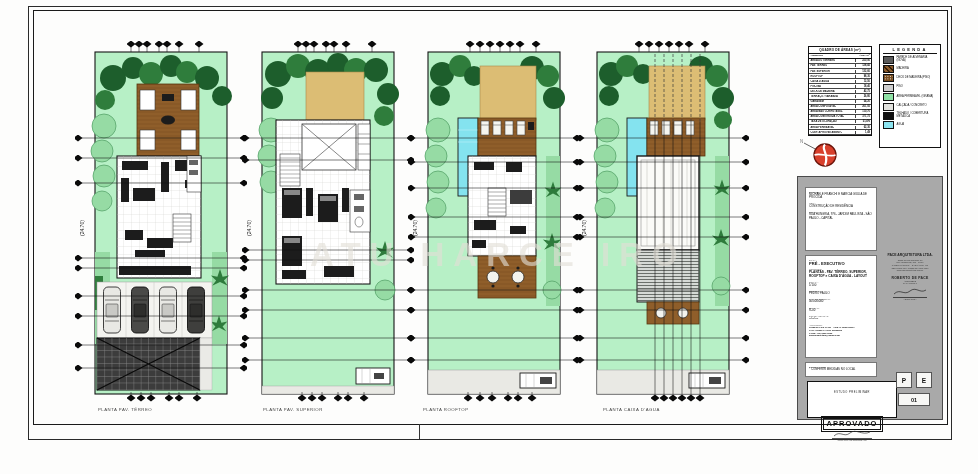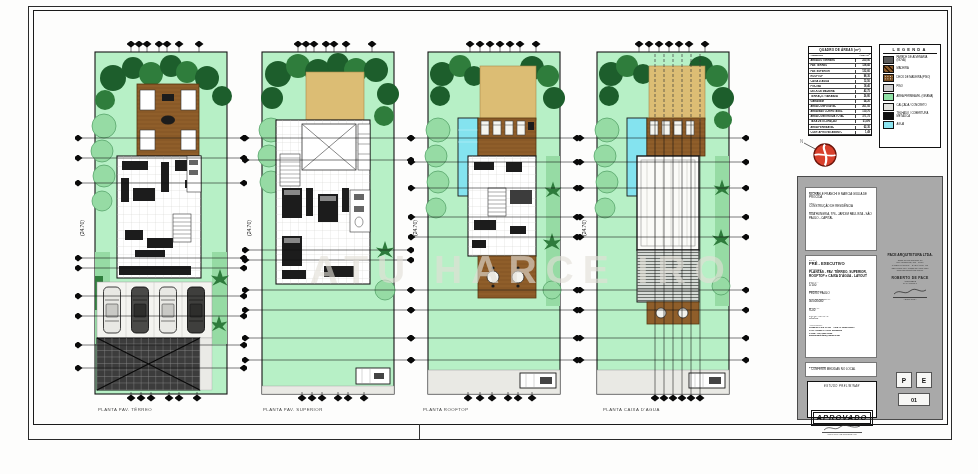--- a/index.html
+++ b/index.html
@@ -12,21 +12,21 @@
   
   .plan-svg{position:absolute;top:38px;}
   .caption{position:absolute;top:407px;font-size:4.3px;letter-spacing:.5px;color:#444;white-space:nowrap;}
   svg .tD{fill:#1d5e2c}  svg .tM{fill:#2f7d3c}
   svg .shrub{fill:#96dba4;stroke:#4d9c61;stroke-width:.7}
   svg .fu{fill:#1c1c1c}
   svg .wh{fill:#fff;stroke:#333;stroke-width:.6}
   svg .dim{stroke:#0f0f0f;stroke-width:.55}
   svg .dnote{font-size:5px;fill:#222;font-family:"Liberation Sans",sans-serif;}
   
-  .watermark{position:absolute;left:310px;top:248px;font-size:39px;font-weight:bold;
+  .watermark{position:absolute;left:310px;top:236px;font-size:33px;font-weight:bold;
              letter-spacing:9px;color:rgba(226,223,214,.62);white-space:pre;pointer-events:none;z-index:30;}
   
   .areas{position:absolute;left:808px;top:46px;width:64px;background:#fff;border:1.2px solid #111;
          box-sizing:border-box;z-index:5;}
   .areas-title{font-size:3.1px;font-weight:bold;text-align:center;border-bottom:.8px solid #111;
                padding:1px 0;letter-spacing:.2px;}
   .areas-head{display:flex;justify-content:space-between;font-size:2.4px;font-weight:bold;
               border-bottom:.6px solid #111;padding:.4px 1.5px;}
   .arow{display:flex;justify-content:space-between;border-bottom:.4px solid #444;padding:.55px 0;}
   .alab{font-size:2.55px;font-weight:bold;padding-left:1.5px;white-space:nowrap;overflow:hidden;}
@@ -51,22 +51,22 @@
   .tb-box{position:absolute;background:#fff;border:.5px solid #777;box-sizing:border-box;padding:2.5px 3px;}
   .tb-client{left:7px;top:10px;width:72px;height:64px;}
   .tb-project{left:7px;top:78px;width:72px;height:103px;}
   .tb-obs{left:7px;top:185px;width:72px;height:15px;}
   .lab{font-size:2.2px;color:#666;margin-bottom:.4px;}
   .mt{margin-top:2.6px;}
   .val{font-size:2.9px;color:#111;line-height:1.2;}
   .stage-val{font-size:4.1px;font-weight:bold;color:#111;}
   .strong{font-weight:bold;font-size:3.2px;}
   .arch-line{font-size:2.3px;font-weight:bold;color:#111;line-height:1.25;}
-  .tb-stamp{position:absolute;left:9px;top:204px;width:70px;height:37px;background:#fff;
-            border:1.6px solid #111;box-sizing:border-box;text-align:center;padding-top:3px;font-style:italic;}
+  .tb-stamp{position:absolute;left:9px;top:204px;width:90px;height:37px;background:#fff;
+            border:1.6px solid #111;box-sizing:border-box;text-align:center;padding-top:9px;}
   .stamp-top{font-size:2.6px;letter-spacing:.5px;color:#222;}
   .stamp-main{display:inline-block;margin-top:1px;padding:.5px 3px;font-size:7.5px;font-weight:bold;
               letter-spacing:1px;border:1px solid #111;outline:.6px solid #111;outline-offset:1px;}
   .stamp-sig{display:block;margin:0 auto;}
   .stamp-line{width:40px;height:.5px;background:#555;margin:0 auto;}
   .stamp-cap{font-size:1.9px;color:#555;margin-top:.8px;}
   .tb-logo{position:absolute;left:81px;top:10px;width:62px;height:62px;background:#8d8d8d;
            display:flex;flex-direction:column;align-items:center;justify-content:center;
            color:#fff;font-weight:bold;font-size:17px;line-height:.88;letter-spacing:2px;
            font-family:"DejaVu Sans",sans-serif;}

